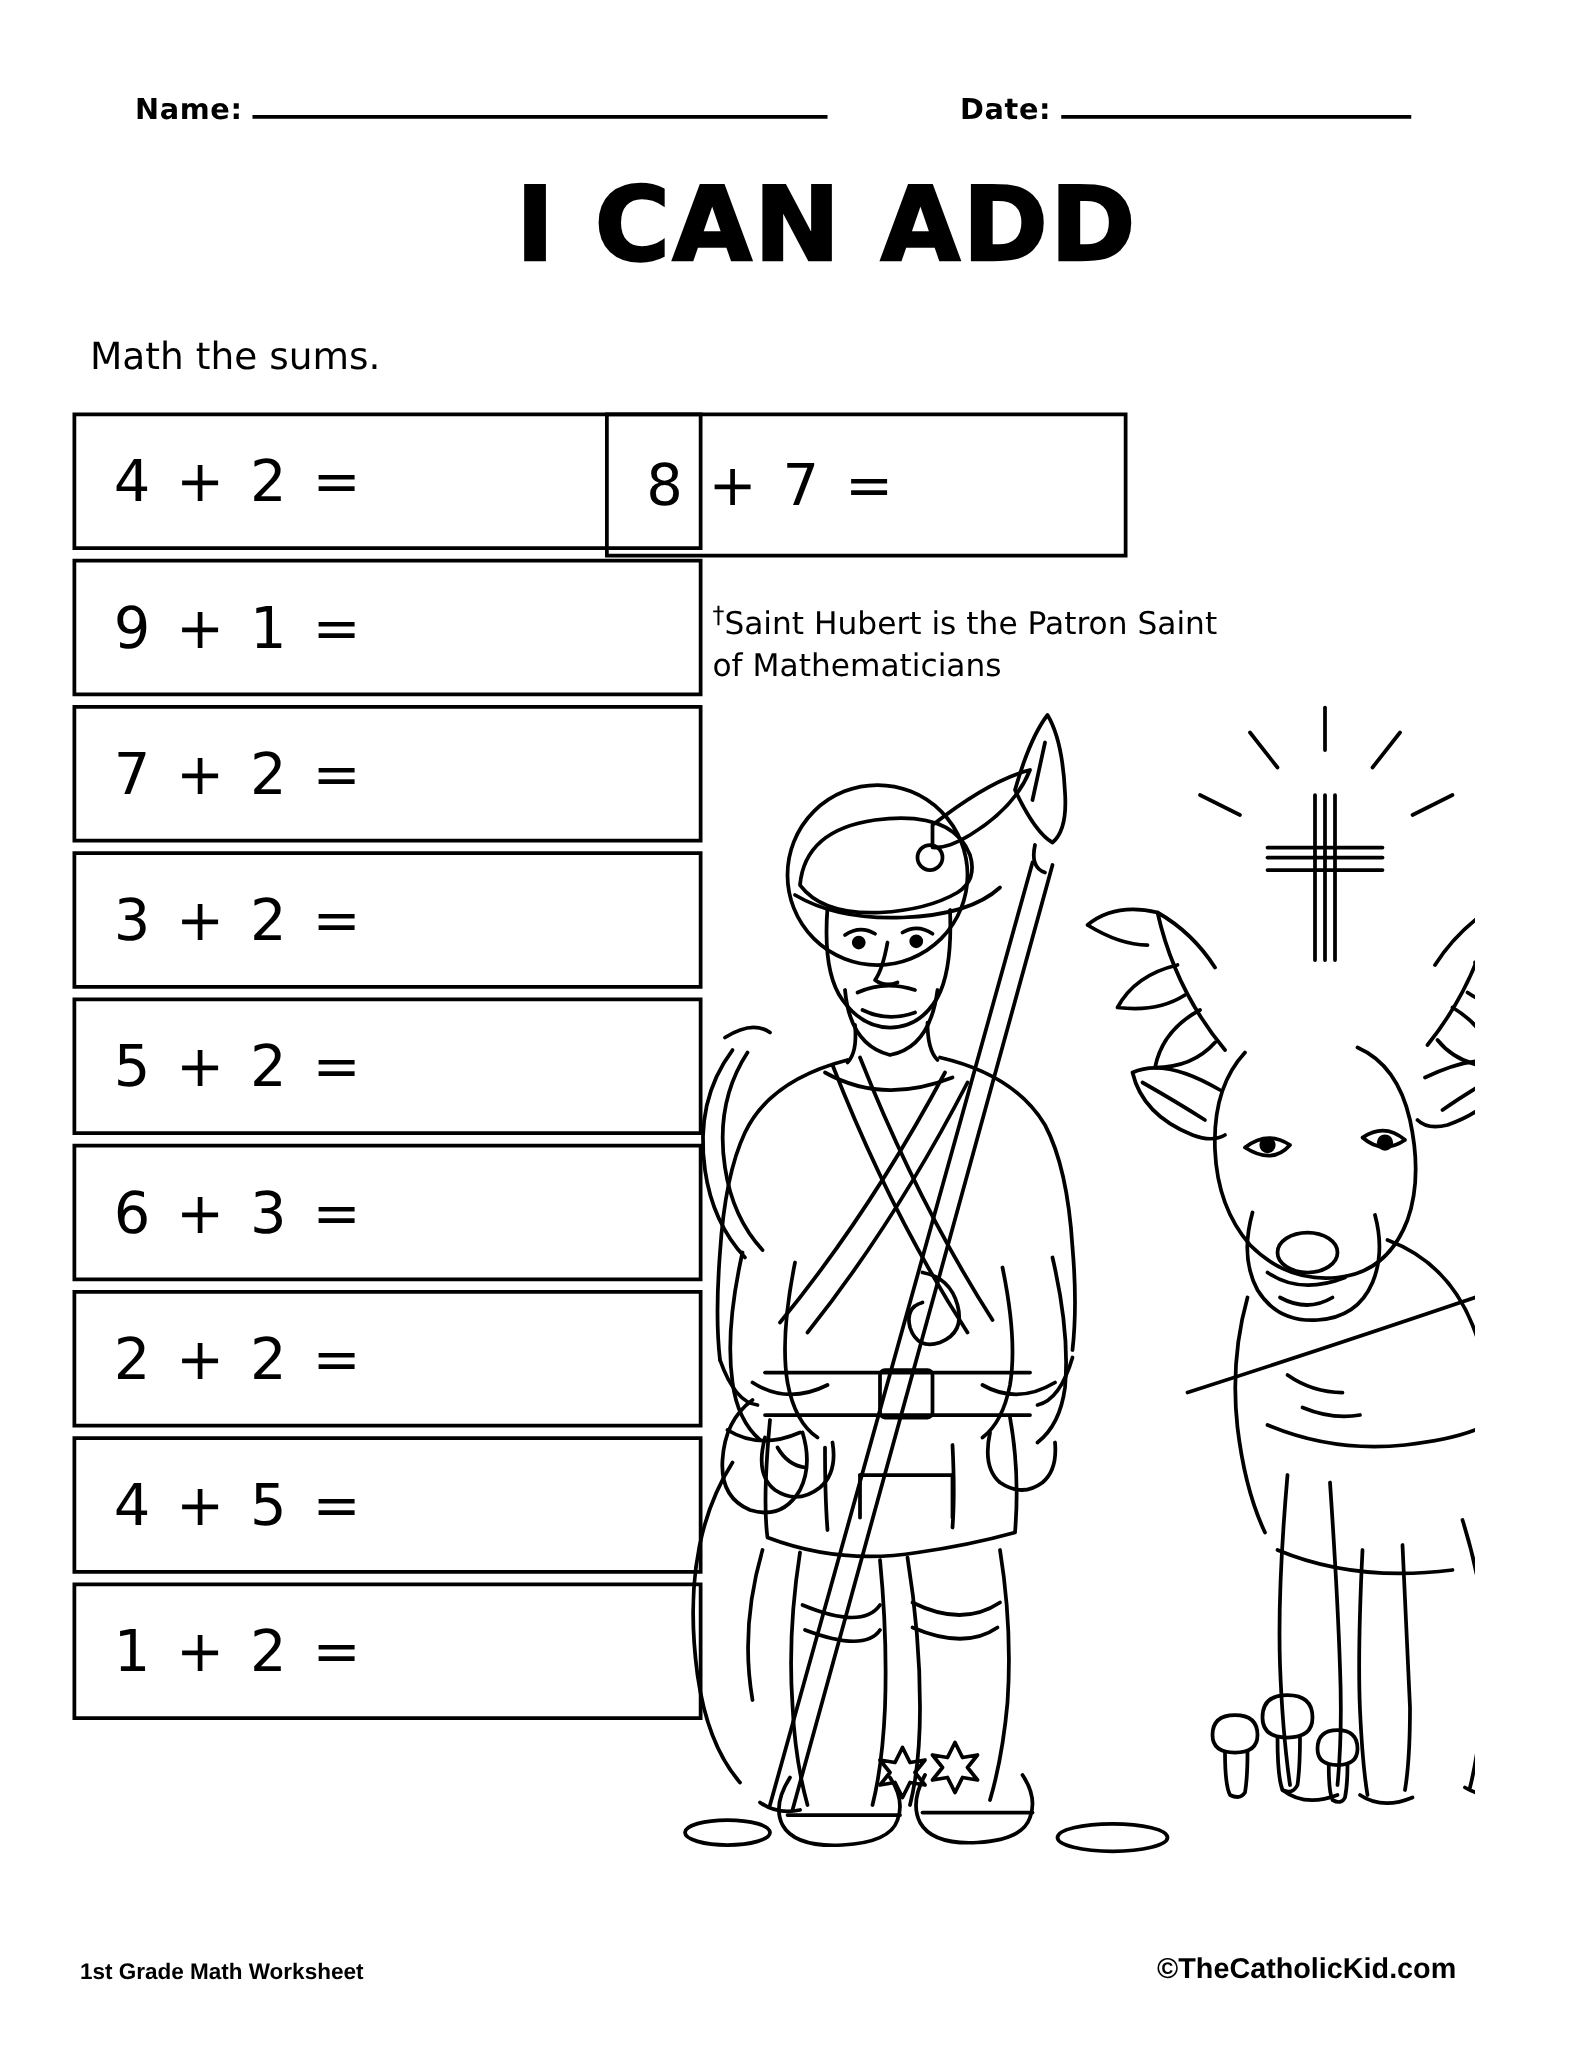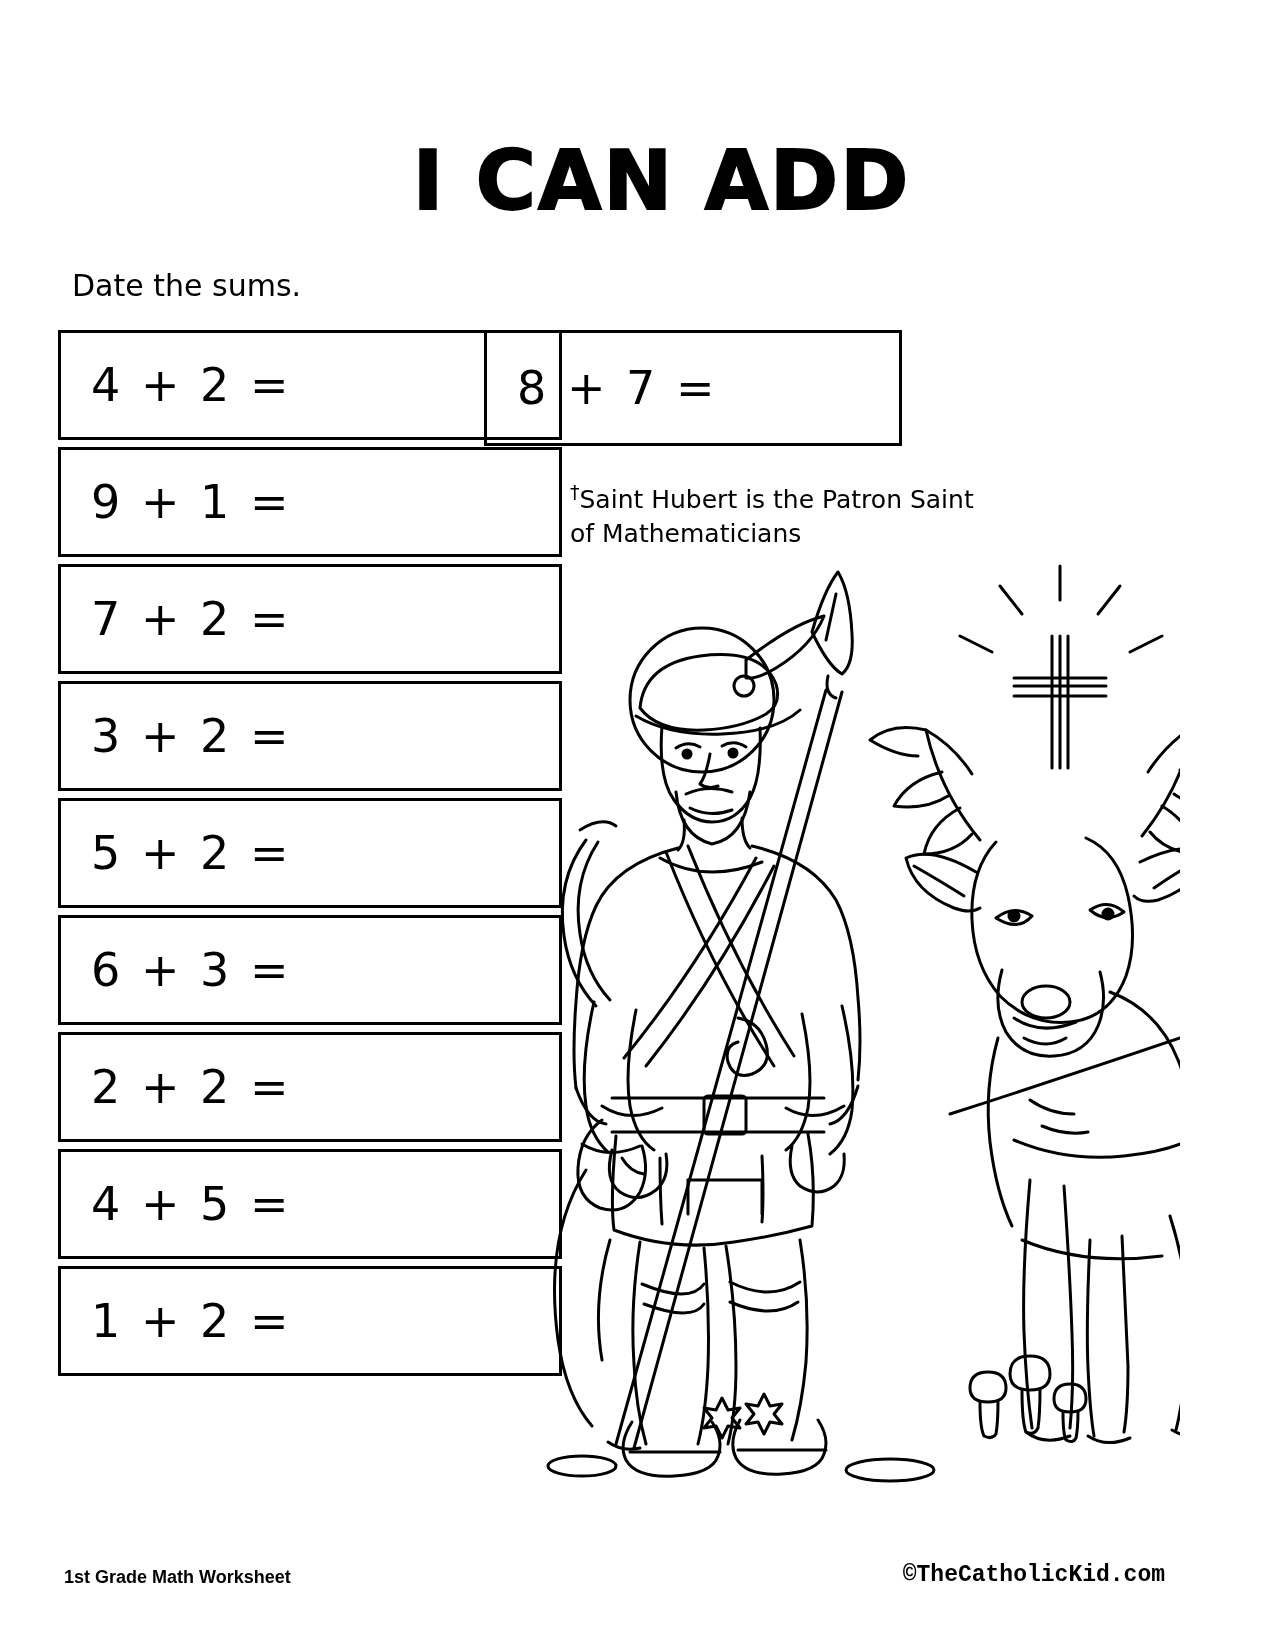--- a/index.html
+++ b/index.html
@@ -154,32 +154,40 @@
     font-weight: bold;
     font-size: 18px;
     font-family: Liberation Sans, sans-serif;
   }
   .footer-right {
     position: absolute;
     bottom: 62px;
     right: 110px;
     font-weight: bold;
     font-size: 23px;
-    font-family: Liberation Mono, monospace;
+    font-family: Liberation Sans, sans-serif;
   }
 </style>
 </head>
 <body>
 
 <div class="page">
 
+  <div class="header-row">
+    <span class="name-label">Name:</span>
+    <span class="name-line"></span>
+    <span class="date-block">
+      <span class="date-label">Date:</span>
+      <span class="date-line"></span>
+    </span>
+  </div>
 
   <div class="title">I CAN ADD</div>
 
-  <div class="instruction">Date the sums.</div>
+  <div class="instruction">Math the sums.</div>
 
   <div class="left-col">
     <div class="prob-box">4 + 2 =</div>
     <div class="prob-box">9 + 1 =</div>
     <div class="prob-box">7 + 2 =</div>
     <div class="prob-box">3 + 2 =</div>
     <div class="prob-box">5 + 2 =</div>
     <div class="prob-box">6 + 3 =</div>
     <div class="prob-box">2 + 2 =</div>
     <div class="prob-box">4 + 5 =</div>

